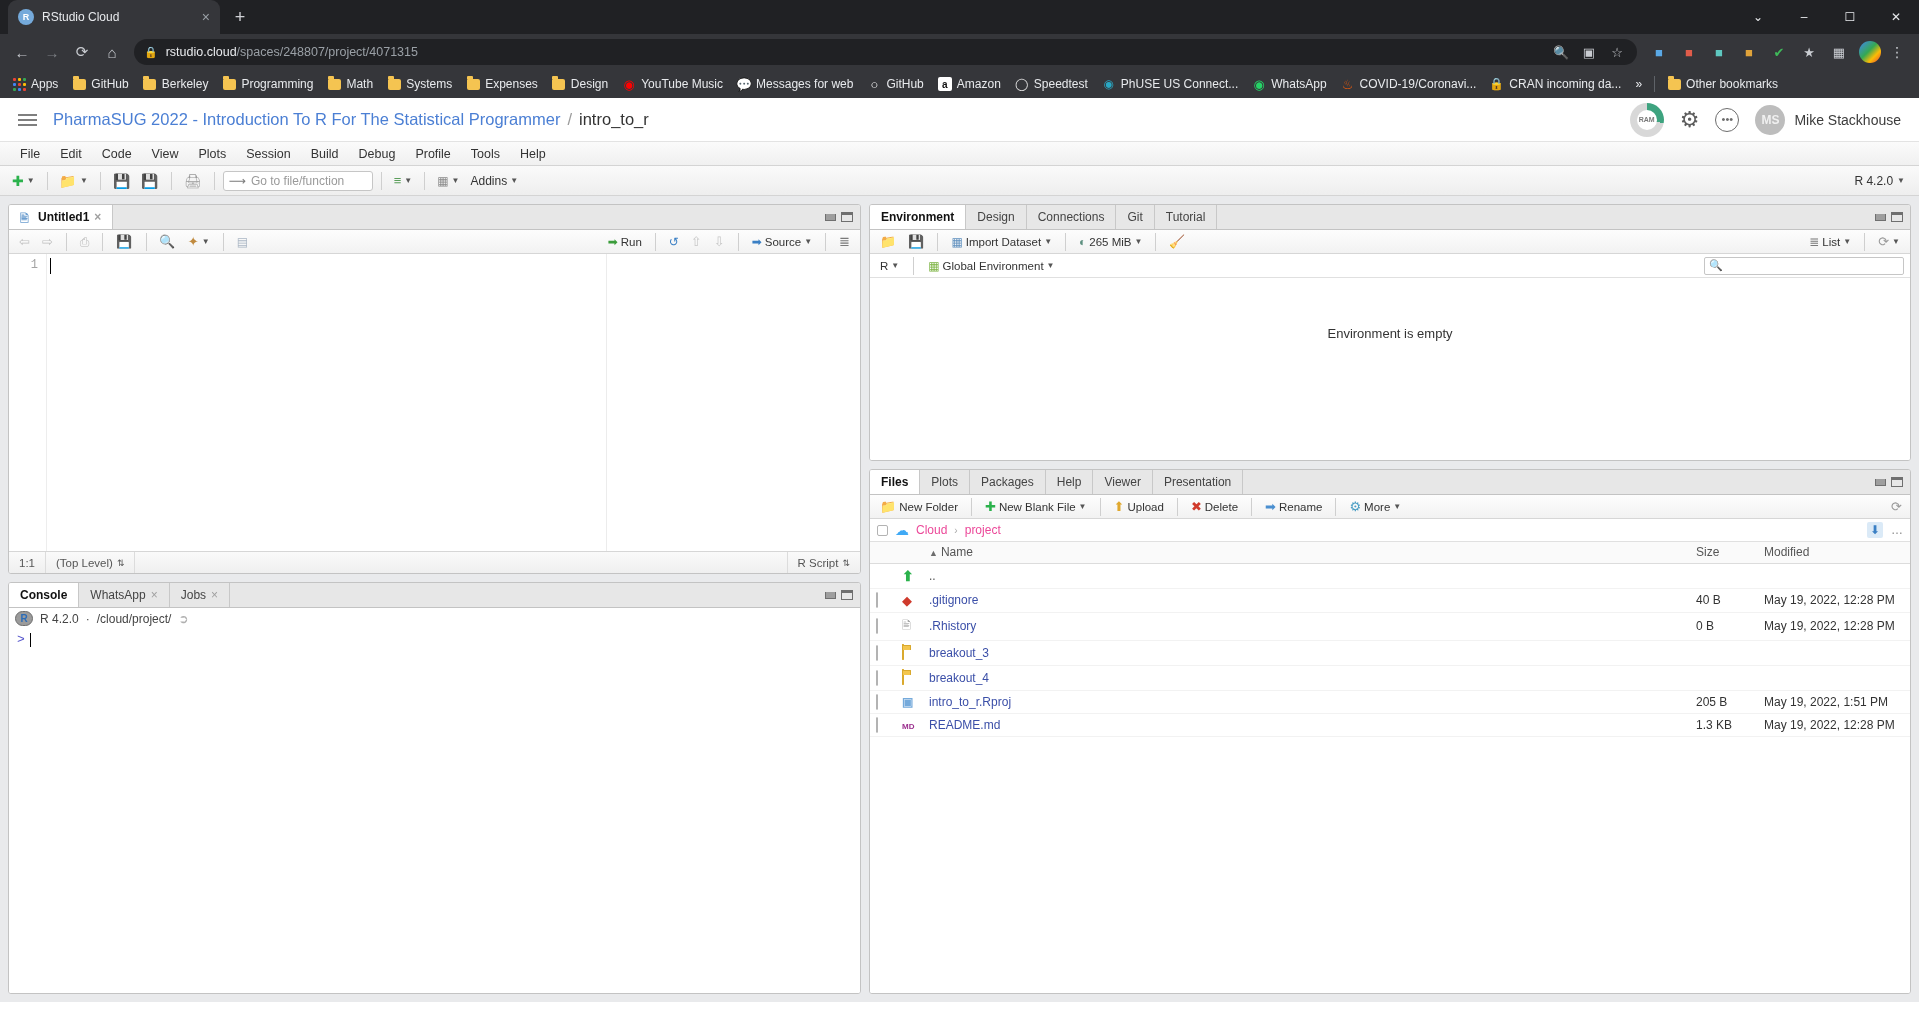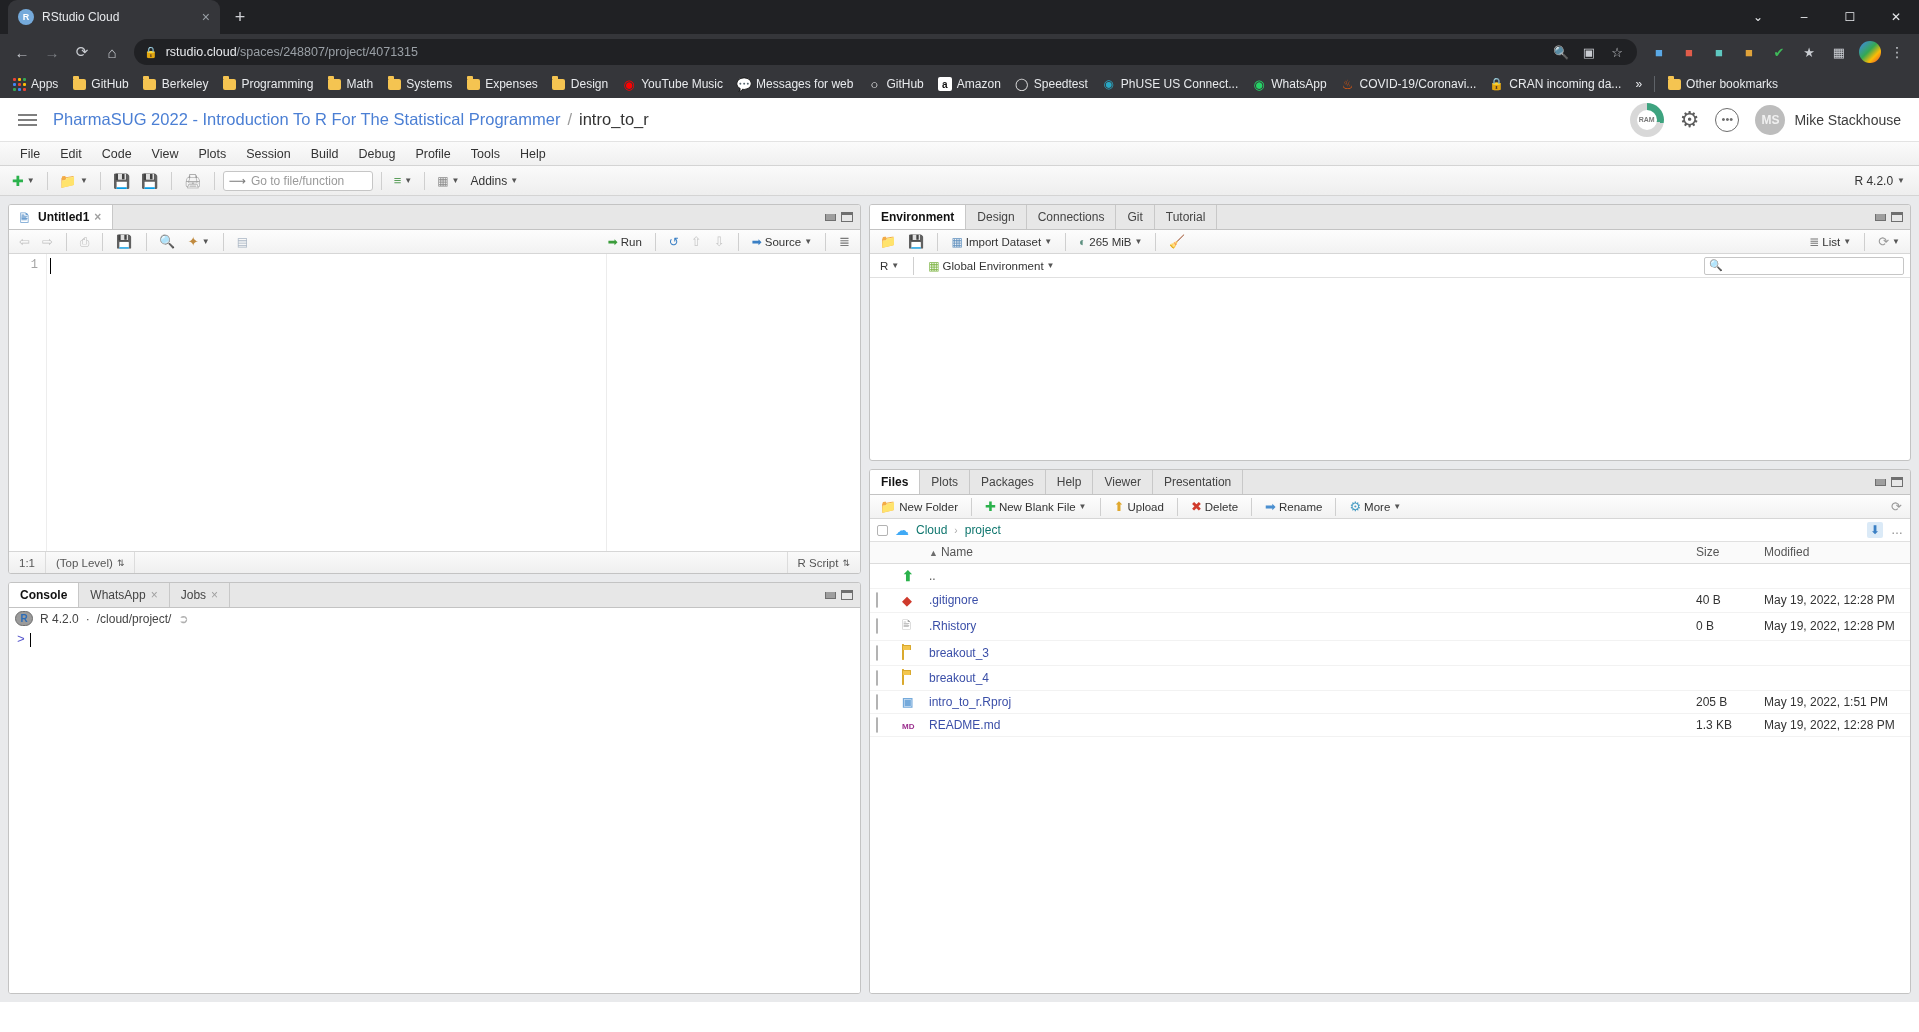--- a/index.html
+++ b/index.html
@@ -264,21 +264,21 @@
     padding-top: 48px; font-size: 13px; color: #333; background: #fff;
   }
 
   
   .files-path {
     height: 23px; border-bottom: 1px solid #e0e0e0; display: flex;
     align-items: center; gap: 7px; padding: 0 7px; font-size: 12px;
     background: #fff; flex: 0 0 23px;
   }
   .cloud-ico { color: #3fa9f5; font-size: 14px; }
-  .path-link { color: #0f766e; cursor: pointer; }
+  .path-link { color: #ec4899; cursor: pointer; }
   .path-sep { color: #aaa; font-size: 10px; }
   .files-right-ico { margin-left: auto; display: flex; align-items: center; gap: 8px; }
   .chk { width: 11px; height: 11px; border: 1px solid #b3b3b3; border-radius: 2px;
          background: #fff; flex: 0 0 11px; cursor: pointer; }
 
   table.filetable { width: 100%; border-collapse: collapse; font-size: 12px; }
   table.filetable th {
     background: #fafafa; border-bottom: 1px solid #dcdcdc;
     font-weight: normal; color: #555; text-align: left;
     padding: 3px 6px; font-size: 12px; height: 21px;
@@ -761,20 +761,23 @@
             <span style="color:#7cb342;font-size:12px;">▦</span>
             <span>Global Environment</span>
             <span class="caret">▼</span>
           </div>
           <div class="env-search">
             <span>🔍</span>
             <span title=""></span>
           </div>
         </div>
 
+        <div class="env-empty">
+          <span>Environment is empty</span>
+        </div>
       </div>
 
       <div class="pane" style="flex:1;">
         <div class="pane-tabs">
           <div class="ptab active">
             <span>Files</span>
           </div>
           <div class="ptab">
             <span>Plots</span>
           </div>

